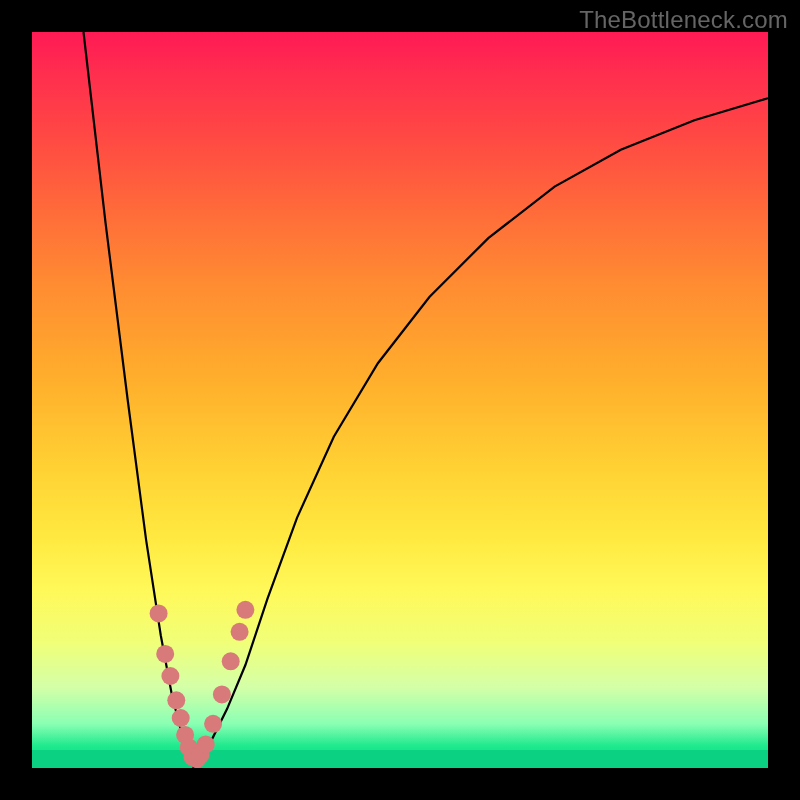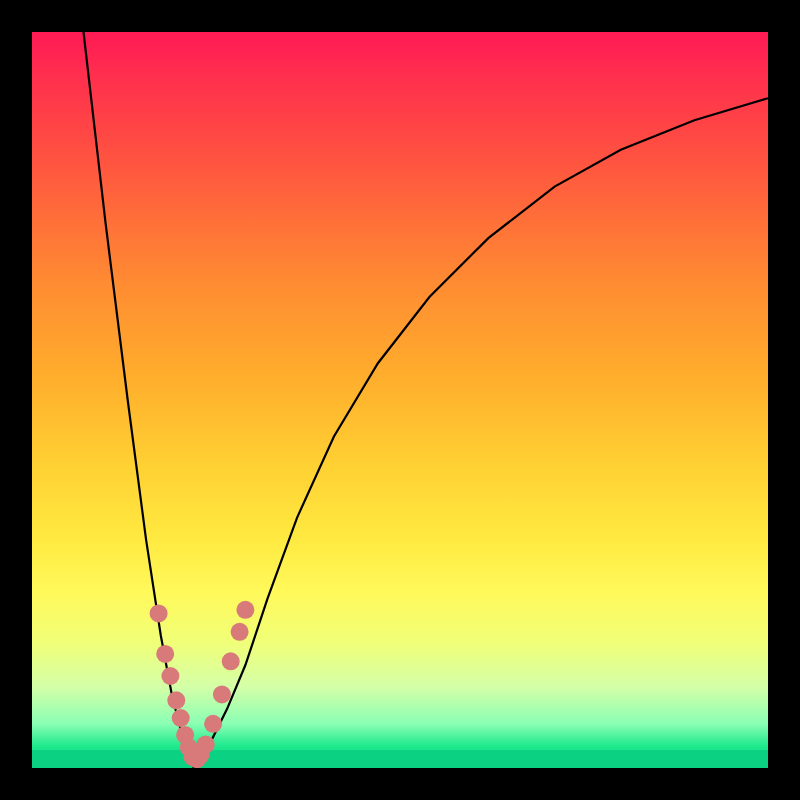--- a/index.html
+++ b/index.html
@@ -73,20 +73,21 @@
     width: 736px;
     height: 736px;
     z-index: 3;
   }
 </style>
 </head>
 <body>
 
 <div class="outer">
 
+  <div class="watermark">TheBottleneck.com</div>
 
   <div class="plot">
 
     <svg class="curves" viewBox="0 0 736 736" preserveAspectRatio="none">
       <path fill="none" stroke="#000000" stroke-width="2.2" d="M51.5 0.0 L73.6 191.4 L95.7 368.0 L114.1 507.8 L128.8 603.5 L139.8 662.4 L147.2 691.8 L153.1 713.9 L158.2 727.2 L161.9 736.0 L161.9 736.0 L169.3 725.0 L180.3 706.6 L195.0 677.1 L213.4 633.0 L235.5 566.7 L265.0 485.8 L301.8 404.8 L345.9 331.2 L397.4 265.0 L456.3 206.1 L522.6 154.6 L588.8 117.8 L662.4 88.3 L736.0 66.2"></path>
     </svg>
 
     <svg class="beads" viewBox="0 0 736 736" preserveAspectRatio="none">
     <circle cx="126.6" cy="581.4" r="9" fill="#d87a7a"></circle>
         <circle cx="133.2" cy="621.9" r="9" fill="#d87a7a"></circle>

